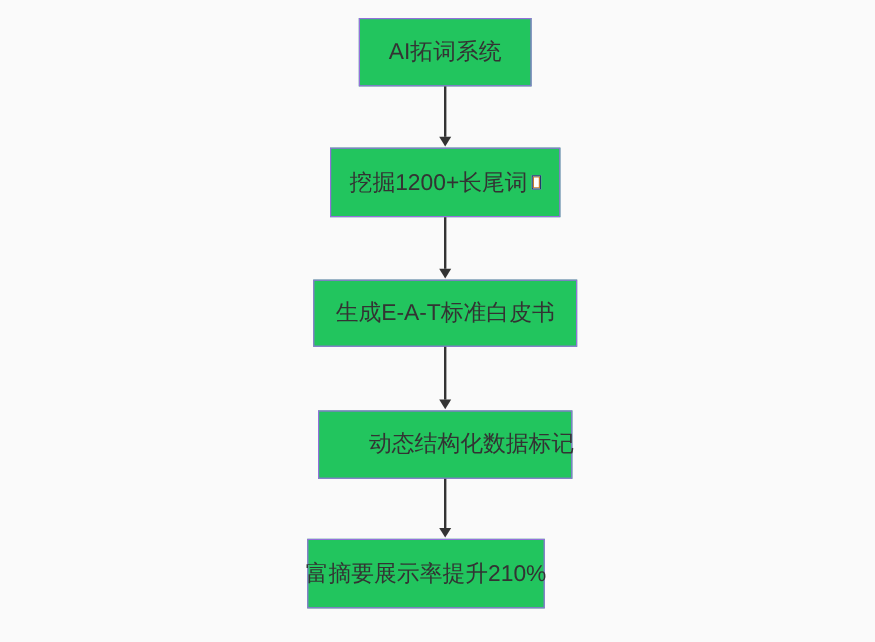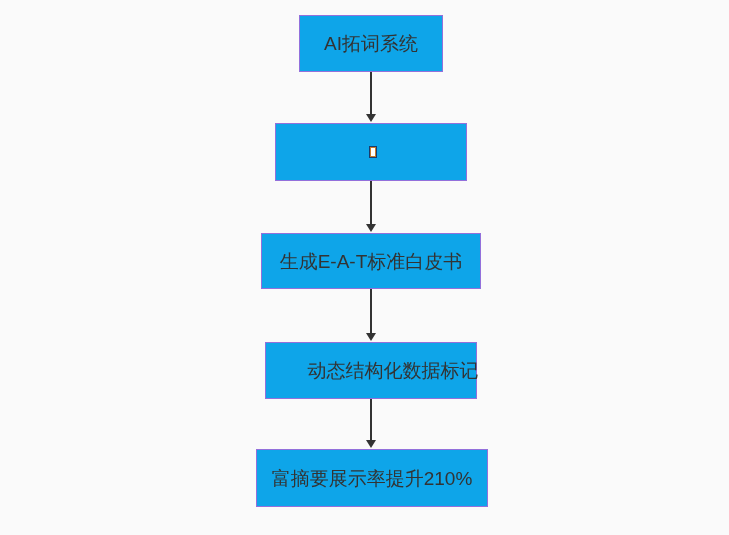--- a/index.html
+++ b/index.html
@@ -9,38 +9,38 @@
     position: relative;
     width: 729px;
     height: 535px;
     background: #fafafa;
     overflow: hidden;
   }
 
   .node {
     position: absolute;
     box-sizing: border-box;
-    background: #0ea5e9;
+    background: #22c55e;
     border: 1px solid #9370db;
     display: flex;
     align-items: center;
     justify-content: center;
     color: #333333;
     font-size: 19px;
     line-height: 1;
     white-space: nowrap;
     text-align: center;
   }
 
   
   .n1 { left: 299px; top: 15px;  width: 144px; height: 57px; }
   .n2 { left: 275px; top: 123px; width: 192px; height: 58px; }
   .n3 { left: 261px; top: 233px; width: 220px; height: 56px; align-items: center; }
   .n4 { left: 265px; top: 342px; width: 212px; height: 57px; padding-left: 44px; }
-  .n5 { left: 256px; top: 449px; width: 232px; height: 58px; }
+  .n5 { left: 256px; top: 449px; width: 198px; height: 58px; }
 
   .edge-line {
     position: absolute;
     left: 370px;
     width: 2px;
     background: #333333;
   }
   .l1 { top: 72px;  height: 42px; }
   .l2 { top: 181px; height: 43px; }
   .l3 { top: 289px; height: 44px; }
@@ -78,20 +78,21 @@
 <div class="canvas">
 
   <div class="node n1">
     <span>AI拓词系统</span>
   </div>
 
   <div class="edge-line l1"></div>
   <div class="edge-head h1"></div>
 
   <div class="node n2">
+    <span>挖掘1200+长尾词</span>
     <span class="tofu"></span>
   </div>
 
   <div class="edge-line l2"></div>
   <div class="edge-head h2"></div>
 
   <div class="node n3">
     <span>生成E-A-T标准白皮书</span>
   </div>
 

